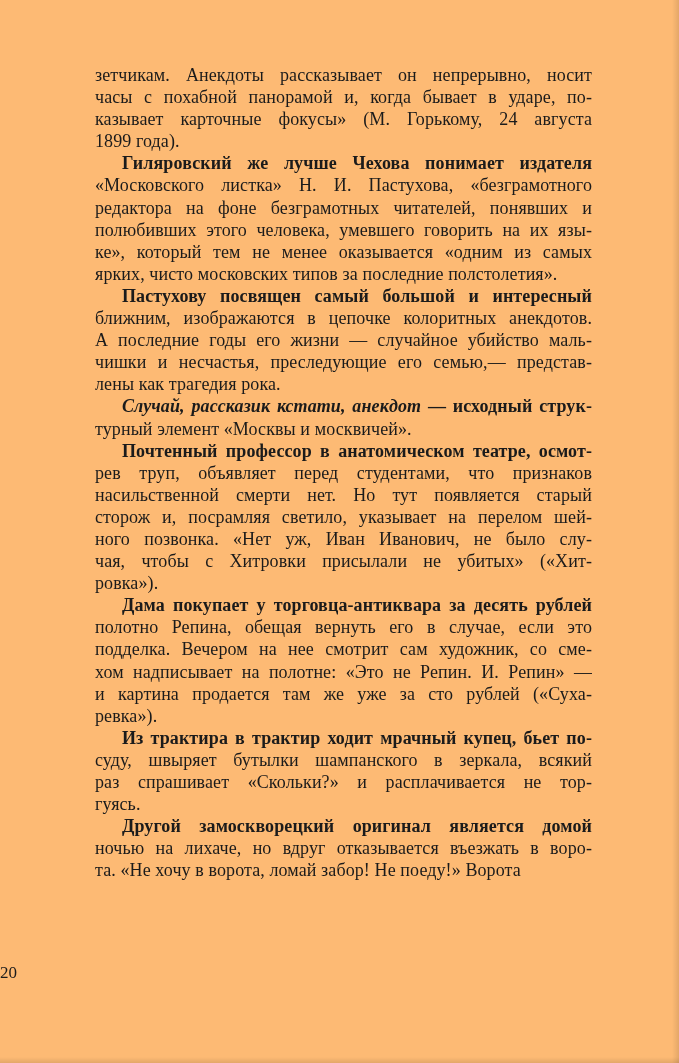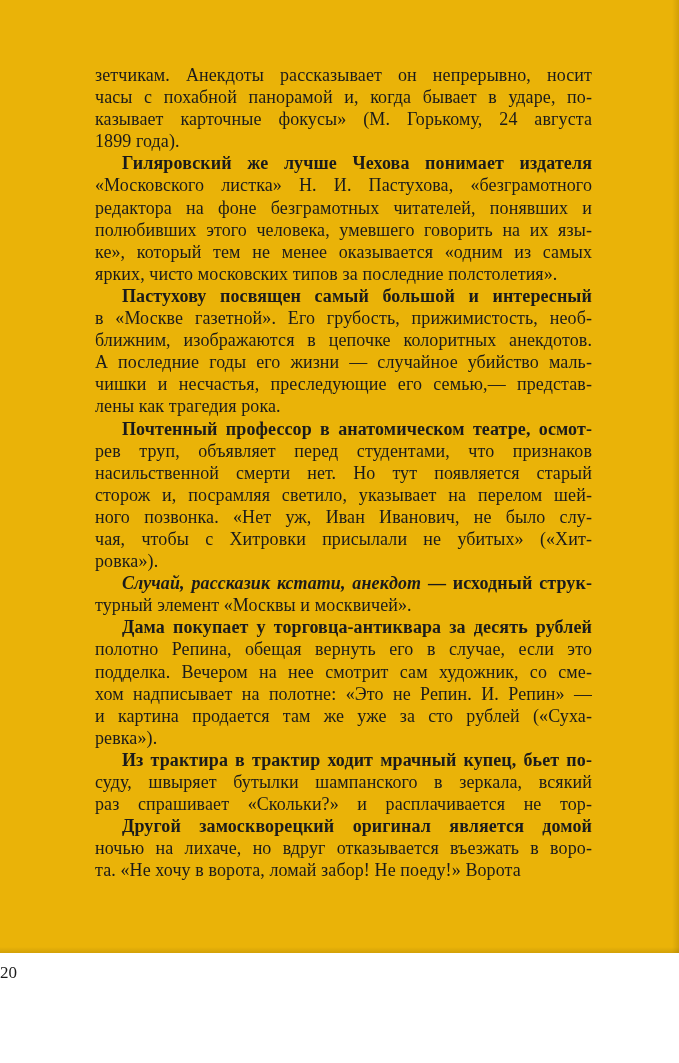--- a/index.html
+++ b/index.html
@@ -6,22 +6,22 @@
   html, body { margin: 0; padding: 0; }
   body {
     width: 679px;
     height: 1063px;
     background: #ffffff;
     overflow: hidden;
   }
   .page {
     position: relative;
     width: 679px;
-    height: 953px;
-    background: #eab308;
+    height: 1063px;
+    background: #fdba74;
     font-family: "Liberation Serif", "DejaVu Serif", serif;
     color: #1b1b1b;
   }
   .scan-edge-right {
     position: absolute;
     top: 0; right: 0;
     width: 7px; height: 100%;
     background: linear-gradient(to right, rgba(0,0,0,0), rgba(0,0,0,0.10));
     pointer-events: none;
   }
@@ -81,51 +81,51 @@
       <div class="para">
         <div class="line indent">Гиляровский же лучше Чехова понимает издателя</div>
         <div class="line">«Московского листка» Н. И. Пастухова, «безграмотного</div>
         <div class="line">редактора на фоне безграмотных читателей, понявших и</div>
         <div class="line">полюбивших этого человека, умевшего говорить на их язы-</div>
         <div class="line">ке», который тем не менее оказывается «одним из самых</div>
         <div class="line last">ярких, чисто московских типов за последние полстолетия».</div>
       </div>
       <div class="para">
         <div class="line indent">Пастухову посвящен самый большой и интересный очерк</div>
-        <div class="line">в «Москве газетной». Его грубость, прижимистость, необ-</div>
         <div class="line">ближним, изображаются в цепочке колоритных анекдотов.</div>
         <div class="line">А последние годы его жизни — случайное убийство маль-</div>
         <div class="line">чишки и несчастья, преследующие его семью,— представ-</div>
         <div class="line last">лены как трагедия рока.</div>
+      </div>
+      <div class="para">
+        <div class="line indent"><span class="italic">Случай, рассказик кстати, анекдот</span><span> — исходный струк-</span></div>
+        <div class="line last">турный элемент «Москвы и москвичей».</div>
       </div>
       <div class="para">
         <div class="line indent">Почтенный профессор в анатомическом театре, осмот-</div>
         <div class="line">рев труп, объявляет перед студентами, что признаков</div>
         <div class="line">насильственной смерти нет. Но тут появляется старый</div>
         <div class="line">сторож и, посрамляя светило, указывает на перелом шей-</div>
         <div class="line">ного позвонка. «Нет уж, Иван Иванович, не было слу-</div>
         <div class="line">чая, чтобы с Хитровки присылали не убитых» («Хит-</div>
         <div class="line last">ровка»).</div>
-      </div>
-      <div class="para">
-        <div class="line indent"><span class="italic">Случай, рассказик кстати, анекдот</span><span> — исходный струк-</span></div>
-        <div class="line last">турный элемент «Москвы и москвичей».</div>
       </div>
       <div class="para">
         <div class="line indent">Дама покупает у торговца-антиквара за десять рублей</div>
         <div class="line">полотно Репина, обещая вернуть его в случае, если это</div>
         <div class="line">подделка. Вечером на нее смотрит сам художник, со сме-</div>
         <div class="line">хом надписывает на полотне: «Это не Репин. И. Репин» —</div>
         <div class="line">и картина продается там же уже за сто рублей («Суха-</div>
         <div class="line last">ревка»).</div>
       </div>
       <div class="para">
         <div class="line indent">Из трактира в трактир ходит мрачный купец, бьет по-</div>
         <div class="line">суду, швыряет бутылки шампанского в зеркала, всякий</div>
         <div class="line">раз спрашивает «Скольки?» и расплачивается не тор-</div>
+        <div class="line last">гуясь.</div>
       </div>
       <div class="para">
         <div class="line indent">Другой замоскворецкий оригинал является домой</div>
         <div class="line">ночью на лихаче, но вдруг отказывается въезжать в воро-</div>
         <div class="line last">та. «Не хочу в ворота, ломай забор! Не поеду!» Ворота</div>
       </div>
     </div>
   <div class="page-number">20</div>
   <div class="scan-edge-right"></div>
   <div class="scan-edge-bottom"></div>

